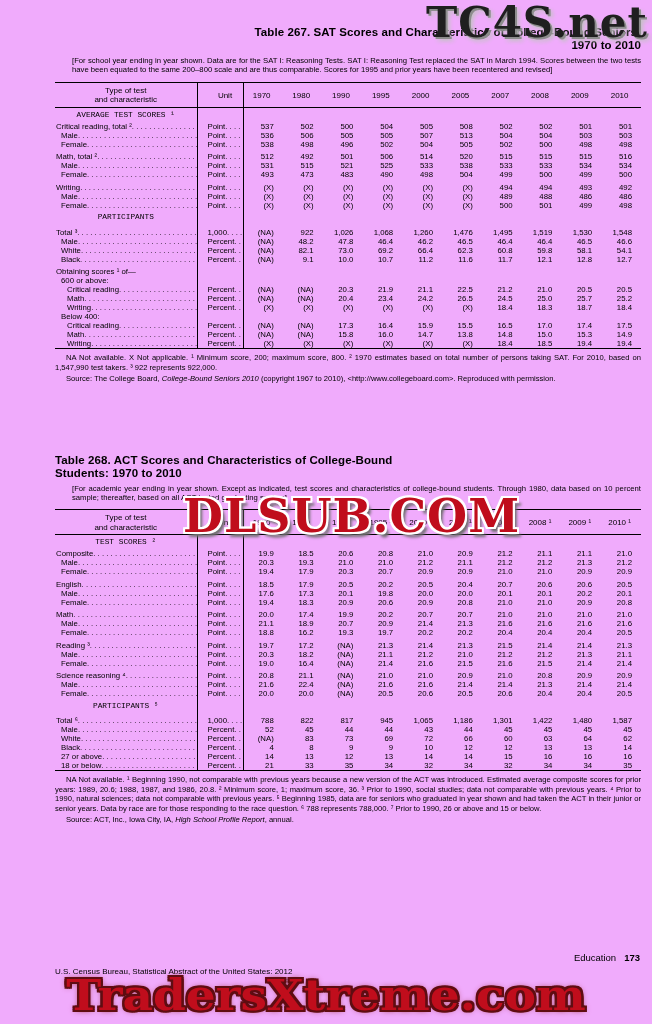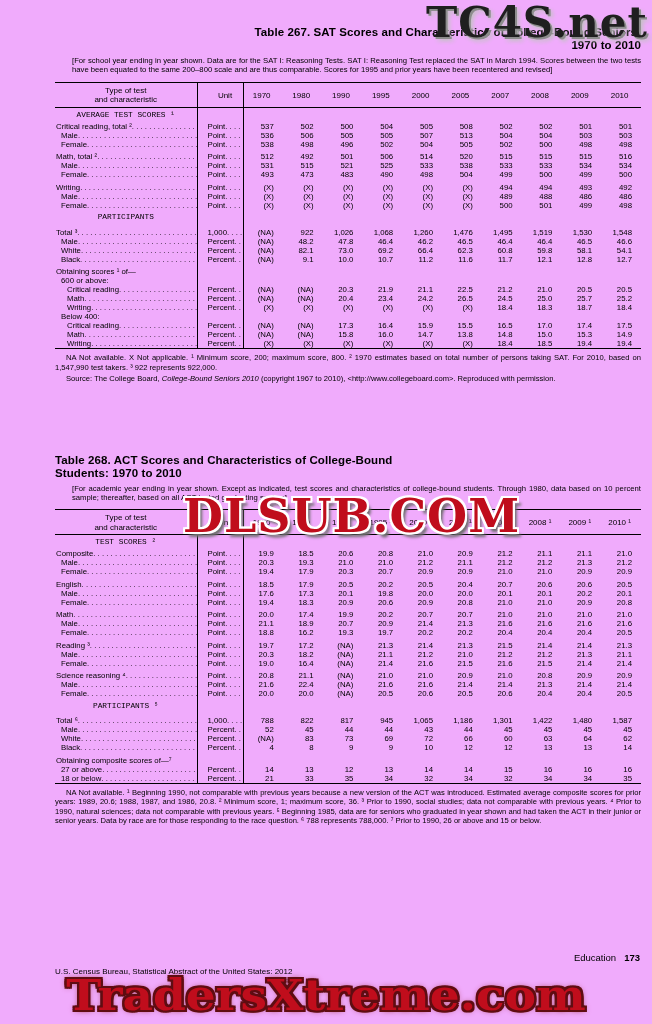--- a/index.html
+++ b/index.html
@@ -1171,38 +1171,20 @@
               <td class="yr num">8</td>
               <td class="yr num">9</td>
               <td class="yr num">9</td>
               <td class="yr num">10</td>
               <td class="yr num">12</td>
               <td class="yr num">12</td>
               <td class="yr num">13</td>
               <td class="yr num">13</td>
               <td class="yr num">14</td>
             </tr>
-            <tr class="grprow gap">
-              <td class="stub">
-                <div class="lead ind0">
-                  <span class="lbl">Obtaining composite scores of—⁷</span>
-                </div>
-              </td>
-              <td class="unit"></td>
-              <td class="yr"></td>
-              <td class="yr"></td>
-              <td class="yr"></td>
-              <td class="yr"></td>
-              <td class="yr"></td>
-              <td class="yr"></td>
-              <td class="yr"></td>
-              <td class="yr"></td>
-              <td class="yr"></td>
-              <td class="yr"></td>
-            </tr>
             <tr class="datarow">
               <td class="stub">
                 <div class="lead ind1">
                   <span class="lbl">27 or above</span>
                   <span class="dots"></span>
                 </div>
               </td>
               <td class="unit">
                 <div class="lead">
                   <span class="lbl">Percent</span>
@@ -1241,20 +1223,21 @@
               <td class="yr num">34</td>
               <td class="yr num">32</td>
               <td class="yr num">34</td>
               <td class="yr num">34</td>
               <td class="yr num">35</td>
             </tr>
           </tbody>
         </table>
       <div class="fn-block">
         <p class="fn">NA Not available. ¹ Beginning 1990, not comparable with previous years because a new version of the ACT was introduced. Estimated average composite scores for prior years: 1989, 20.6; 1988, 1987, and 1986, 20.8. ² Minimum score, 1; maximum score, 36. ³ Prior to 1990, social studies; data not comparable with previous years. ⁴ Prior to 1990, natural sciences; data not comparable with previous years. ⁵ Beginning 1985, data are for seniors who graduated in year shown and had taken the ACT in their junior or senior years. Data by race are for those responding to the race question. ⁶ 788 represents 788,000. ⁷ Prior to 1990, 26 or above and 15 or below.</p>
+        <p class="fn"><span>Source: ACT, Inc., Iowa City, IA, </span><i>High School Profile Report</i><span>, annual.</span></p>
       </div>
     </section>
 
   </div>
 
   <div class="pg-num">
     <span>Education</span><b>173</b>
   </div>
   <div class="census">U.S. Census Bureau, Statistical Abstract of the United States: 2012</div>
 

